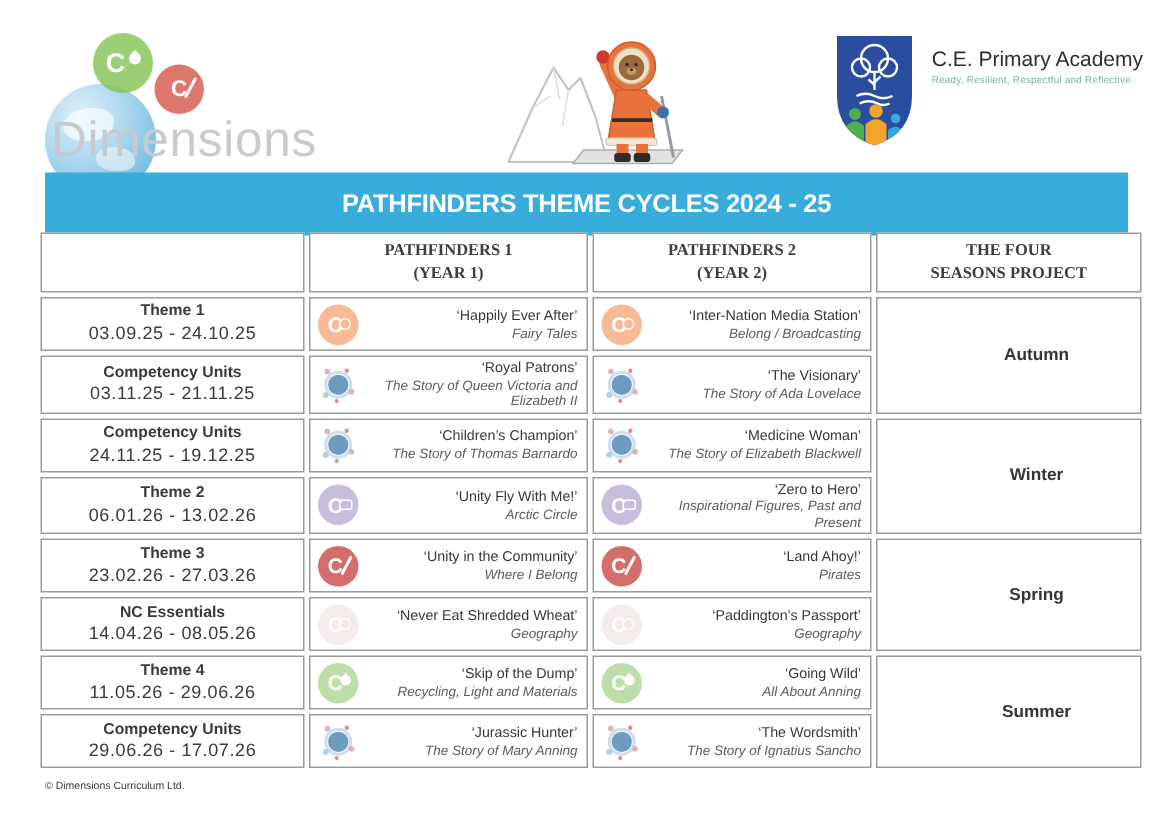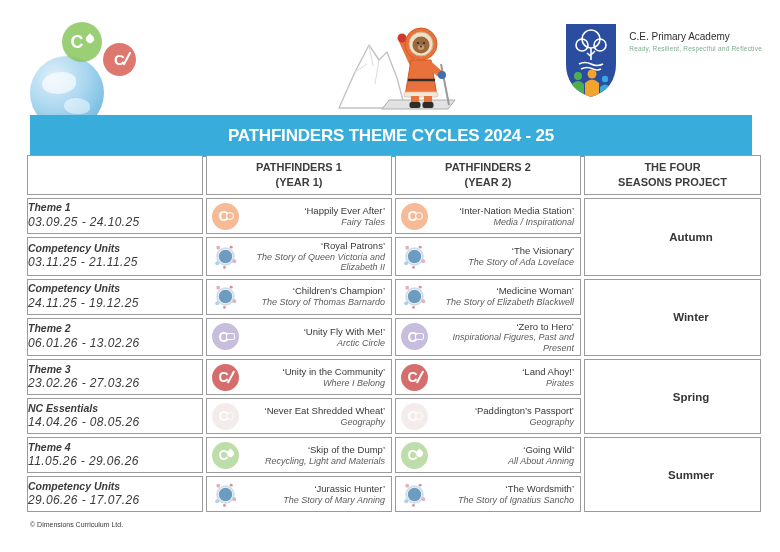--- a/index.html
+++ b/index.html
@@ -23,32 +23,32 @@
   .dim-red{left:77px;top:27px;width:33px;height:33px;background:rgba(216,96,86,0.85);font-size:15px;}
   .dim-drop{width:8px;height:8px;background:#fff;border-radius:0 50% 50% 50%;transform:rotate(45deg);margin-left:2px;margin-top:-6px;}
   .dim-slash{position:absolute;width:2px;height:15px;background:#fff;border-radius:1px;transform:rotate(28deg);right:8px;top:8px;}
   .dim-text{position:absolute;left:8px;top:58px;font-size:33px;letter-spacing:0.5px;color:#c7cad0;font-weight:400;}
   
   .mascot{position:absolute;left:335px;top:12px;width:130px;height:100px;}
   
   .school-logo{position:absolute;right:18px;top:22px;display:flex;align-items:flex-start;}
   .school-text{margin-left:10px;padding-top:8px;}
   .school-name{font-size:20px;font-weight:bold;color:#1e3a8c;letter-spacing:-0.3px;line-height:1.05;}
-  .school-sub{font-size:10px;color:#2e2e2e;margin-top:1px;}
+  .school-sub{font-size:14px;color:#2e2e2e;margin-top:1px;}
   .school-tag{font-size:6.5px;color:#7fae8e;margin-top:3px;letter-spacing:0.2px;}
   
   .banner{position:absolute;left:30px;top:115px;width:722px;height:42px;display:flex;align-items:center;justify-content:center;}
   .banner-title{color:#ffffff;font-weight:bold;font-size:17px;letter-spacing:-0.2px;}
   
   table.sched{border-collapse:separate;border-spacing:3px;position:absolute;left:24px;top:152px;width:740px;table-layout:fixed;}
   .sched td,.sched th{border:1px solid #9b9b9b;vertical-align:middle;padding:0;background:#fff;}
-  tr.hdr-row{height:40px;}
+  tr.hdr-row{height:40px;font-family:Liberation Serif, serif;}
   tr.data-row{height:36px;}
   th.colhdr{font-size:11px;font-weight:bold;color:#3d3d3d;line-height:1.4;text-align:center;}
-  td.lbl{text-align:left;font-style:italic;}
+  td.lbl{text-align:center;}
   .row-label{font-weight:bold;font-size:10.5px;line-height:1.3;}
   .row-dates{font-size:12px;letter-spacing:0.4px;line-height:1.3;}
   td.content{padding:2px 6px 2px 5px;}
   .cellwrap{display:flex;align-items:center;height:100%;}
   .txt{flex:1;text-align:right;}
   .entry-title{font-weight:normal;font-size:9.5px;line-height:1.25;color:#383838;}
   .entry-sub{font-style:italic;font-size:9px;line-height:1.15;color:#5c5c5c;}
   td.season{text-align:center;font-weight:bold;font-size:11.5px;color:#353535;padding-left:37px;}
   
   .ci{width:27px;height:27px;border-radius:50%;position:relative;display:flex;align-items:center;justify-content:center;
@@ -75,20 +75,21 @@
   <div class="dim-logo">
     <div class="dim-globe"></div>
     <div class="dim-circle dim-green">
       <span>C</span>
       <span class="dim-drop"></span>
     </div>
     <div class="dim-circle dim-red">
       <span>C</span>
       <span class="dim-slash"></span>
     </div>
+    <div class="dim-text">Dimensions</div>
   </div>
 
   <div class="mascot">
     <svg width="130" height="100" viewBox="0 0 130 100">
       <path d="M4,96 L20,60 L34,33 L44,48 L52,40 L62,66 L70,96 Z" fill="#ffffff" stroke="#c2c2c2" stroke-width="1.4" stroke-linejoin="round"></path>
       <path d="M20,60 L32,52 M34,33 L38,54 M44,48 L40,72" stroke="#dcdcdc" stroke-width="1" fill="none"></path>
       <path d="M54,88 L120,88 L113,97 L47,97 Z" fill="#e2e2e2" stroke="#adadad" stroke-width="1"></path>
       <line x1="106" y1="52" x2="114" y2="93" stroke="#9a9a9a" stroke-width="2"></line>
       <path d="M78,52 L68,30" stroke="#E8713C" stroke-width="7" stroke-linecap="round"></path>
       <circle cx="67" cy="26" r="4.5" fill="#cf3a30"></circle>
@@ -189,21 +190,21 @@
     </div>
         </td>
     <td class="content">
           <div class="cellwrap">
       <span class="ci ci-orange">
               <span class="cl">C</span>
               <span class="glyph-ring"></span>
             </span>
       <div class="txt">
               <div class="entry-title">‘Inter-Nation Media Station’</div>
-      <div class="entry-sub">Media / Inspirational</div>
+      <div class="entry-sub">Belong / Broadcasting</div>
             </div>
     </div>
         </td>
     <td class="season" rowspan="2">Autumn</td>
   </tr>
 
   <tr class="data-row">
     <td class="lbl">
       <div class="row-label">Competency Units</div>
       <div class="row-dates">03.11.25 - 21.11.25</div>

